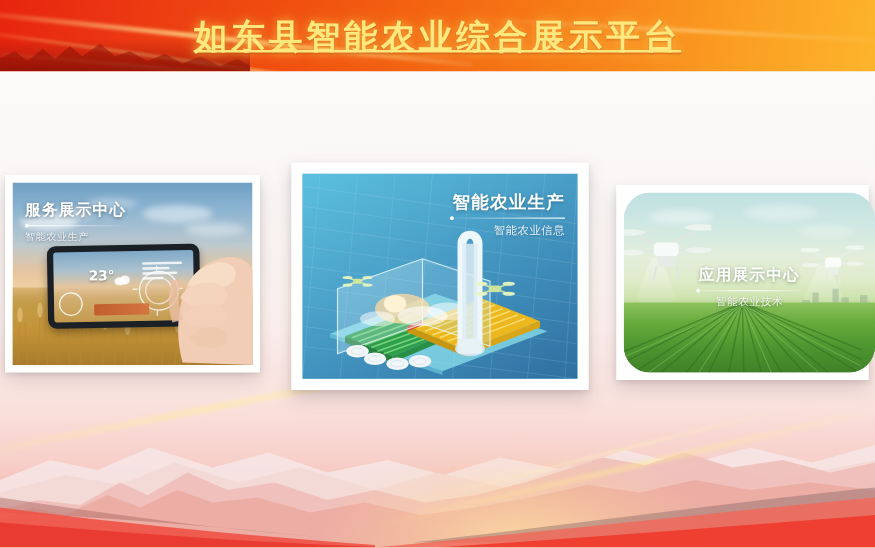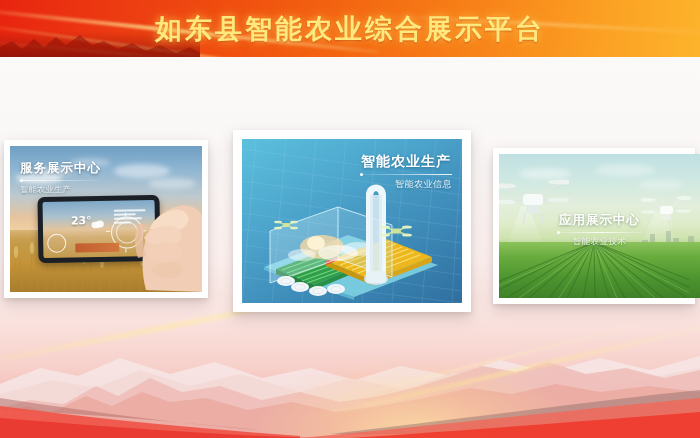--- a/index.html
+++ b/index.html
@@ -52,32 +52,33 @@
     background:linear-gradient(180deg,rgba(150,18,8,0) 0%,rgba(150,18,8,.45) 60%,rgba(128,14,6,.7) 100%);
   }
   .banner-title{
     position:absolute;left:0;top:0;width:700px;height:57px;
     display:flex;align-items:center;justify-content:center;
     font-family:"DejaVu Sans","Liberation Sans",sans-serif;
     font-size:27px;font-weight:700;letter-spacing:3px;
     color:#ffe87d;
     text-shadow:0 0 6px rgba(255,190,60,.75), 0 1px 2px rgba(160,30,0,.55), 0 0 14px rgba(255,215,110,.45);
     white-space:nowrap;
+    text-decoration:underline;
   }
 
   
   .card{
     position:absolute;background:#ffffff;
     box-shadow:0 6px 14px rgba(90,70,70,.22), 0 2px 4px rgba(90,70,70,.12);
   }
   .card-inner{position:absolute;overflow:hidden;}
   .card-label{position:absolute;z-index:6;}
   .card-title{
     font-family:"DejaVu Sans","Liberation Sans",sans-serif;
-    font-weight:700;letter-spacing:1px;white-space:nowrap;text-align:center;
+    font-weight:700;letter-spacing:1px;white-space:nowrap;
   }
   .card-sub{
     font-family:"DejaVu Sans","Liberation Sans",sans-serif;
     font-weight:400;letter-spacing:.5px;white-space:nowrap;
   }
   .rule{height:1px;margin:3px 0 3px 0;}
   .rule-dot{position:absolute;width:3px;height:3px;border-radius:50%;}
 
   
   #card1{left:4px;top:140px;width:204px;height:158px;padding:6px;box-sizing:border-box;}
@@ -105,21 +106,21 @@
 
   
   #card2{left:233px;top:130px;width:238px;height:182px;padding:9px;box-sizing:border-box;}
   #card2 .card-inner{left:9px;top:9px;width:220px;height:164px;background:#4ea8cd;}
   .c2-bg{position:absolute;inset:0;
     background:linear-gradient(150deg,#5cc0dd 0%,#4fa9cf 30%,#3f8ebb 62%,#2f6fa0 100%);}
   .c2-grid{position:absolute;inset:0;opacity:.45;}
 
   
   #card3{left:493px;top:148px;width:202px;height:156px;padding:6px;box-sizing:border-box;}
-  #card3 .card-inner{left:6px;top:6px;width:201px;height:144px;}
+  #card3 .card-inner{left:6px;top:6px;width:201px;height:144px;border-radius:21px;}
   .c3-sky{position:absolute;inset:0;
     background:linear-gradient(180deg,#bfe0e2 0%,#cfe8e2 18%,#e3eedb 36%,#dfeccb 48%,#cfe3b0 58%,#9ec96f 70%,#6aa93f 84%,#4f9130 100%);}
   .c3-field{position:absolute;left:0;bottom:0;width:100%;height:56px;overflow:hidden;
     background:linear-gradient(180deg,#8cc25c 0%,#67ab3c 28%,#4e9630 62%,#3f8128 100%);}
   .c3-city{position:absolute;right:4px;bottom:44px;opacity:.35;}
   .spray{position:absolute;background:linear-gradient(180deg,rgba(255,255,255,.55),rgba(255,255,255,0));}
 
   .drone{position:absolute;}
 </style>
 </head>

